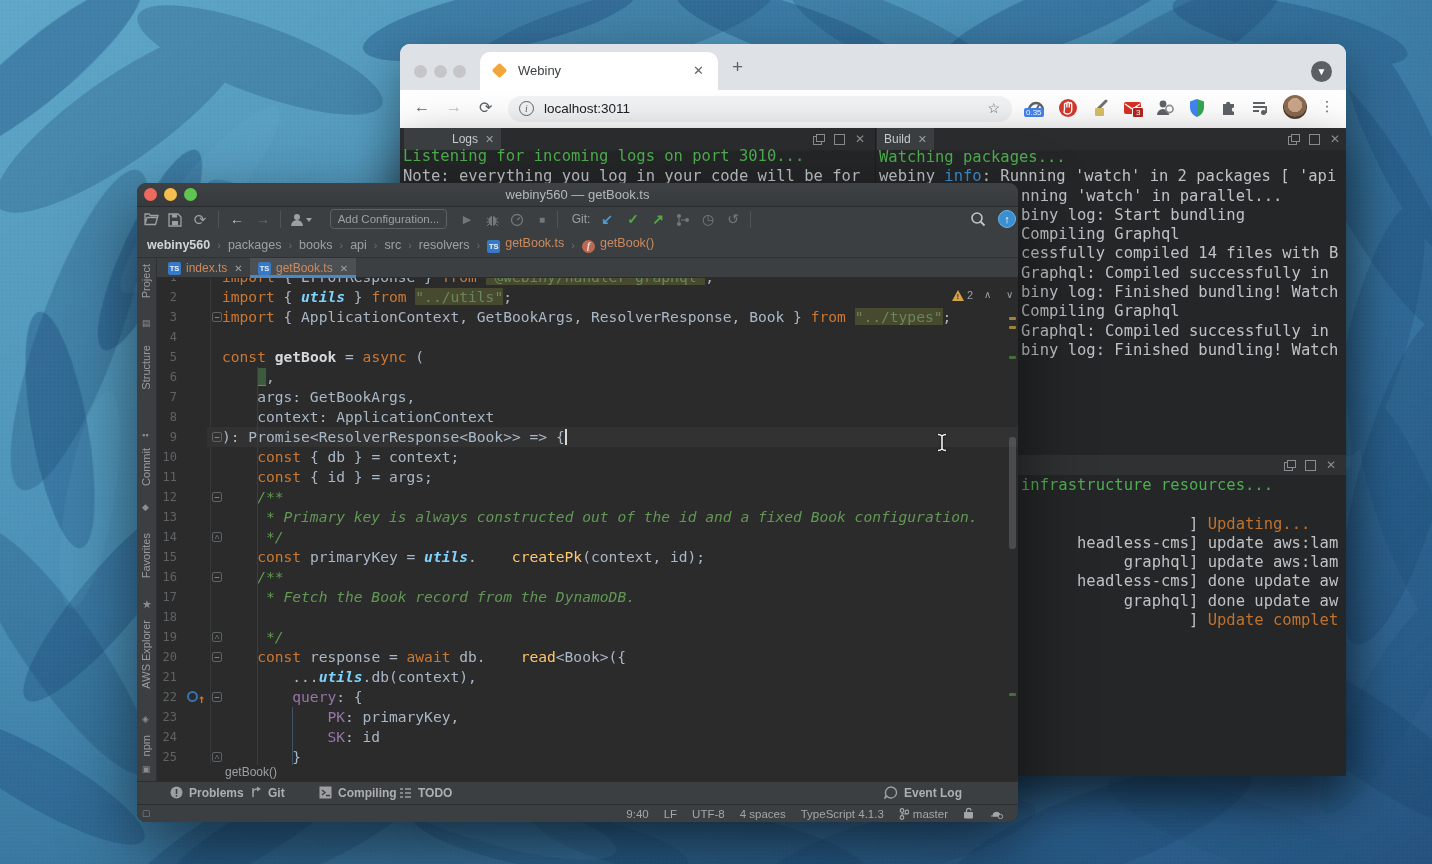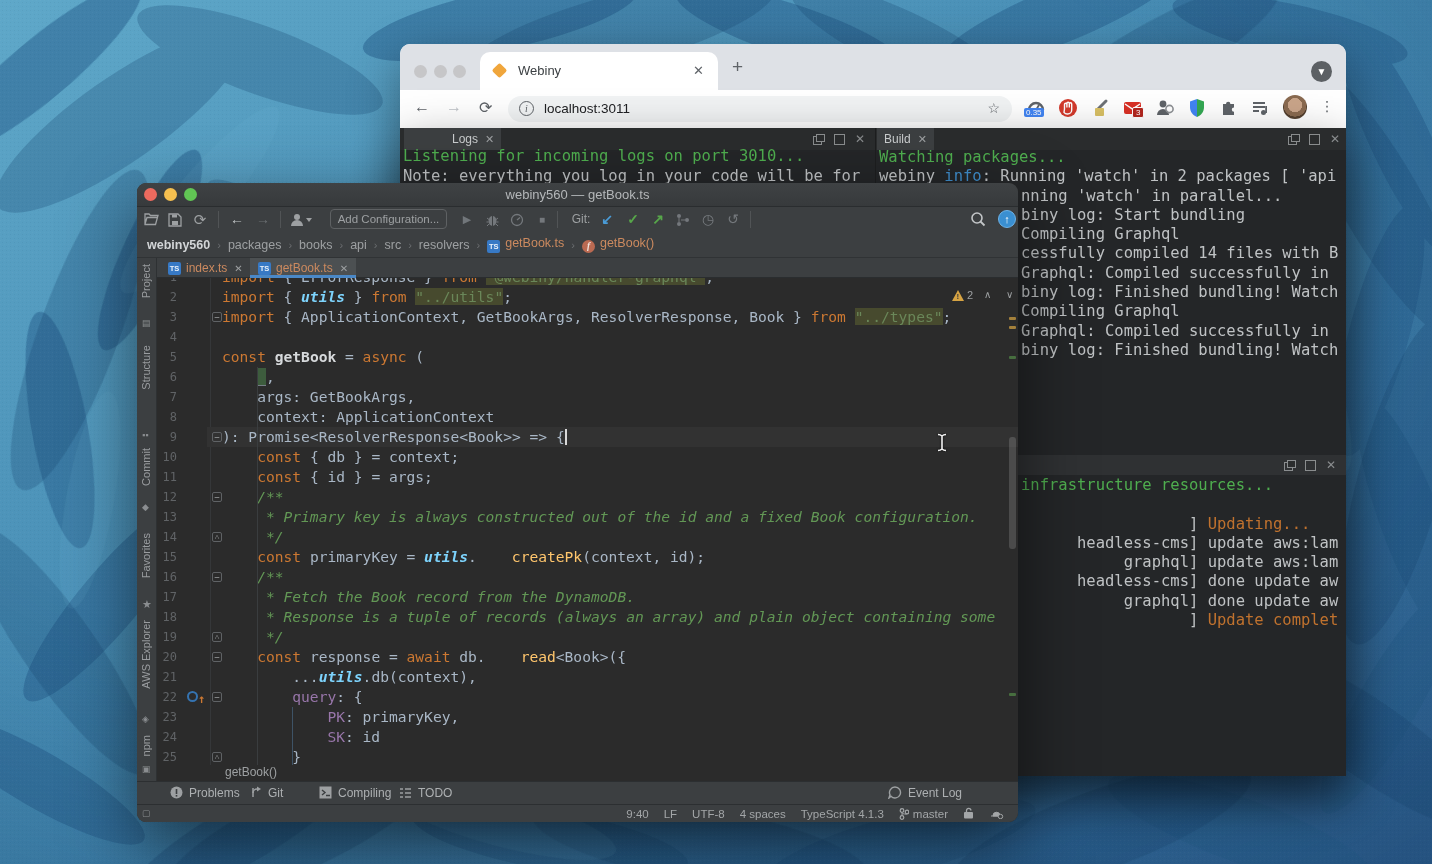--- a/index.html
+++ b/index.html
@@ -76,21 +76,21 @@
 .c-hl{color:#a9b7c6;background:#3d5c3d;}
 .caret{display:inline-block;width:2px;height:16px;background:#d8d8d8;vertical-align:-3px;}
 .iguide{position:absolute;width:1px;background:#3a3d3f;}
 .warnw{position:absolute;left:795px;top:11px;width:75px;height:15px;color:#9da0a2;font-size:11px;}
 .wtri{position:absolute;left:0;top:1px;width:0;height:0;border-left:6px solid transparent;border-right:6px solid transparent;border-bottom:11px solid #d6a343;}
 .wtri:after{content:'!';position:absolute;left:-1.5px;top:2px;font-size:8px;color:#3b3b3b;font-weight:bold;}
 .smark{position:absolute;width:7px;height:2.5px;border-radius:1px;opacity:.85;}
 .thumb{position:absolute;right:2px;width:7px;border-radius:3px;background:rgba(190,190,190,.22);}
 .gbbar{position:absolute;left:20px;top:582px;right:0;height:16px;background:#2b2b2b;color:#9da0a2;font-size:12px;line-height:15px;padding-left:68px;}
 .twbar{position:absolute;left:0;top:598px;width:100%;height:23px;background:#3c3f41;border-top:1px solid #2c2f31;color:#adb0b2;font-size:12px;}
-.twitem{position:absolute;top:0;height:23px;line-height:23px;}
+.twitem{position:absolute;top:0;height:23px;line-height:23px;font-weight:bold;}
 .statusbar{position:absolute;left:0;top:621px;width:100%;height:18px;background:#3c3f41;border-top:1px solid #2c2f31;border-radius:0 0 9px 9px;color:#a3a6a8;font-size:11.5px;display:flex;align-items:center;justify-content:flex-end;gap:15px;padding-right:44px;}
 .gutline{position:absolute;left:53px;top:0;bottom:0;width:1px;background:#353739;}
 
 #ibeam{left:936px;top:433px;width:12px;height:19px;z-index:60;}
 </style>
 </head>
 <body>
 
 <svg class="abs" width="1432" height="864" style="left:0;top:0;">
   <defs>
@@ -413,21 +413,21 @@
         <div class="eline"><span class="ln">8</span><span class="code"><span class="c-d">    context: ApplicationContext</span></span></div>
         <div class="eline cur"><span class="ln">9</span><span class="fold">−</span><span class="code"><span class="c-d">): Promise&lt;ResolverResponse&lt;Book&gt;&gt; </span><span class="c-d">=&gt;</span><span class="c-d"> {</span><span class="caret"></span></span></div>
         <div class="eline"><span class="ln">10</span><span class="code"><span class="c-d">    </span><span class="c-k">const</span><span class="c-d"> { db } = context;</span></span></div>
         <div class="eline"><span class="ln">11</span><span class="code"><span class="c-d">    </span><span class="c-k">const</span><span class="c-d"> { id } = args;</span></span></div>
         <div class="eline"><span class="ln">12</span><span class="fold">−</span><span class="code"><span class="c-c">    /**</span></span></div>
         <div class="eline"><span class="ln">13</span><span class="code"><span class="c-c">     * Primary key is always constructed out of the id and a fixed Book configuration.</span></span></div>
         <div class="eline"><span class="ln">14</span><span class="fold">˄</span><span class="code"><span class="c-c">     */</span></span></div>
         <div class="eline"><span class="ln">15</span><span class="code"><span class="c-d">    </span><span class="c-k">const</span><span class="c-d"> primaryKey = </span><span class="c-u">utils</span><span class="c-d">.</span><span class="c-f">createPk</span><span class="c-d">(context, id);</span></span></div>
         <div class="eline"><span class="ln">16</span><span class="fold">−</span><span class="code"><span class="c-c">    /**</span></span></div>
         <div class="eline"><span class="ln">17</span><span class="code"><span class="c-c">     * Fetch the Book record from the DynamoDB.</span></span></div>
-        <div class="eline"><span class="ln">18</span><span class="code"><span class="c-c">     * Response is a tuple of records (always an array) and plain object containing some</span></span></div>
+        <div class="eline"><span class="ln">18</span></div>
         <div class="eline"><span class="ln">19</span><span class="fold">˄</span><span class="code"><span class="c-c">     */</span></span></div>
         <div class="eline"><span class="ln">20</span><span class="fold">−</span><span class="code"><span class="c-d">    </span><span class="c-k">const</span><span class="c-d"> response = </span><span class="c-k">await</span><span class="c-d"> db.</span><span class="c-f">read</span><span class="c-d">&lt;Book&gt;({</span></span></div>
         <div class="eline"><span class="ln">21</span><span class="code"><span class="c-d">        ...</span><span class="c-u">utils</span><span class="c-d">.db(context),</span></span></div>
         <div class="eline"><span class="ln">22</span><span class="fold">−</span><span class="bmk"></span><span class="code"><span class="c-d">        </span><span class="c-p">query</span><span class="c-d">: {</span></span></div>
         <div class="eline"><span class="ln">23</span><span class="code"><span class="c-d">            </span><span class="c-p">PK</span><span class="c-d">: primaryKey,</span></span></div>
         <div class="eline"><span class="ln">24</span><span class="code"><span class="c-d">            </span><span class="c-p">SK</span><span class="c-d">: id</span></span></div>
         <div class="eline"><span class="ln">25</span><span class="fold">˄</span><span class="code"><span class="c-d">        }</span></span></div>
       </div>
     <div class="iguide" style="left:100px;top:89px;height:400px;"></div>
     <div class="iguide" style="left:135px;top:429px;height:60px;background:#3e5366;"></div>

